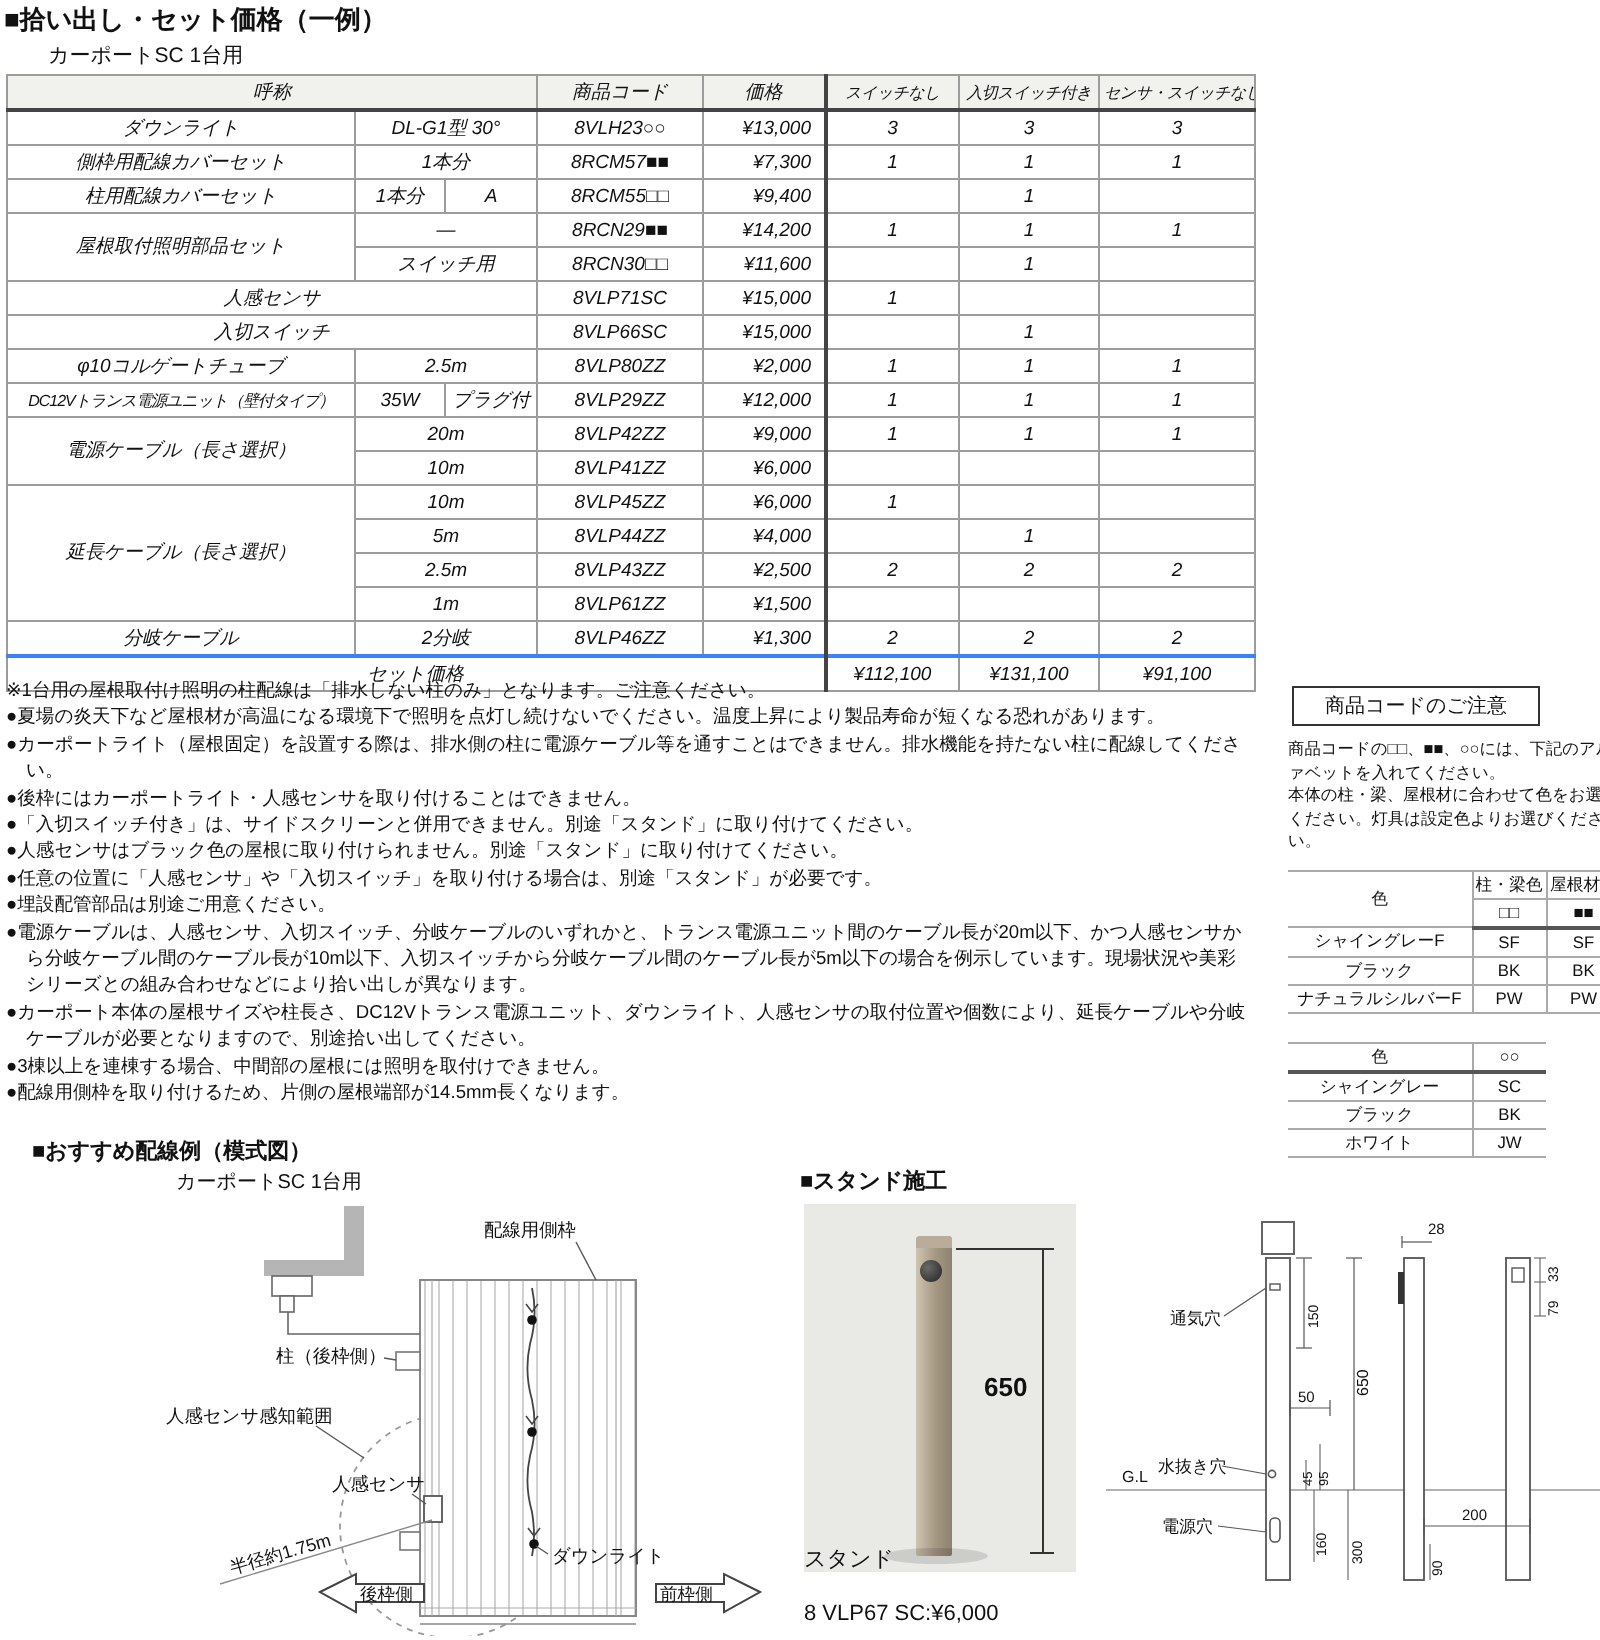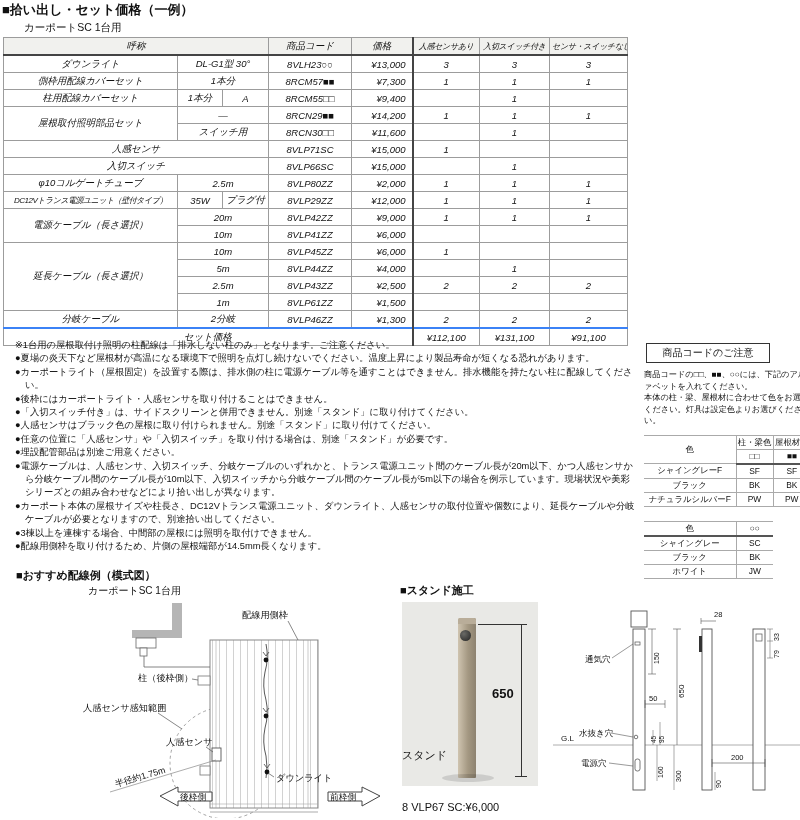--- a/index.html
+++ b/index.html
@@ -15,21 +15,21 @@
   table.price th,table.price td{border:1px solid #9c9c9c;font-size:9.5px;font-weight:normal;
               text-align:center;height:16px;padding:0 2px;white-space:nowrap;overflow:hidden;color:#111;}
   table.price thead th{background:#f1f1ee;border-bottom:2px solid #444;font-size:9.5px;}
   table.price thead th.smh{font-size:8px;letter-spacing:-0.3px;}
   table.price td.pr{text-align:right;padding-right:6px;}
   table.price .hv{border-left:2px solid #444;}
   table.price tr.set td{border-top:2px solid #3b82f6;text-align:center;}
   table.price td.sm{font-size:8px;letter-spacing:-0.5px;}
 
   
-  .notes{position:absolute;left:15px;top:339px;width:621px;}
+  .notes{position:absolute;left:3px;top:339px;width:621px;}
   .note{font-size:9.3px;line-height:13.4px;padding-left:10px;text-indent:-10px;color:#111;}
 
   
   .sidebar{position:absolute;left:644px;top:343px;width:172px;}
   .code-note-box{border:1.2px solid #333;width:122px;text-align:center;font-size:10px;
                  padding:2px 0;margin:0 0 6px 2px;}
   .sidebar p{margin:0;font-size:8.2px;line-height:11.5px;}
   table.sidetbl{border-collapse:collapse;margin-top:8px;}
   table.sidetbl th,table.sidetbl td{border:1px solid #aaa;border-left:none;font-size:8.4px;
       font-weight:normal;text-align:center;height:13px;padding:0 1px;white-space:nowrap;}
@@ -53,21 +53,21 @@
   .pole-cap{position:absolute;left:56px;top:16px;width:18px;height:6px;background:#b9ad99;border-radius:2px 2px 0 0;}
   .pole-sensor{position:absolute;left:58px;top:28px;width:11px;height:11px;border-radius:50%;
         background:radial-gradient(circle at 35% 35%,#6a6a66,#222);}
   .pole-shadow{position:absolute;left:40px;top:172px;width:52px;height:8px;border-radius:50%;
         background:rgba(0,0,0,.12);}
   .dim-line{position:absolute;left:119px;top:22px;width:1px;height:152px;background:#333;}
   .dim-tick-t{position:absolute;left:113px;top:22px;width:12px;height:1px;background:#333;}
   .dim-tick-b{position:absolute;left:113px;top:174px;width:12px;height:1px;background:#333;}
   .dim-ext{position:absolute;left:76px;top:22px;width:44px;height:1px;background:#333;}
   .dim-650{position:absolute;left:90px;top:84px;font-size:13px;font-weight:bold;}
-  .stand-caption1{left:402px;top:748px;font-size:11px;}
+  .stand-caption1{left:402px;top:772px;font-size:11px;}
   .stand-caption2{left:402px;top:801px;font-size:11px;}
 </style>
 </head>
 <body>
 
 <div id="page">
 
   <div class="abs title">■拾い出し・セット価格（一例）</div>
   <div class="abs subtitle">カーポートSC 1台用</div>
 
@@ -80,21 +80,21 @@
         <col style="width:61px">
         <col style="width:67px">
       <col style="width:70px">
         <col style="width:78px">
     </colgroup>
     <thead>
       <tr>
         <th colspan="3">呼称</th>
         <th>商品コード</th>
         <th>価格</th>
-        <th class="hv smh">人感センサあり</th>
+        <th class="hv smh">スイッチなし</th>
         <th class="smh">入切スイッチ付き</th>
         <th class="smh">センサ・スイッチなし</th>
       </tr>
     </thead>
     <tbody>
         <tr>
           <td>ダウンライト</td>
           <td colspan="2">DL-G1型 30°</td>
           <td>8VLH23○○</td>
           <td class="pr">¥13,000</td>

